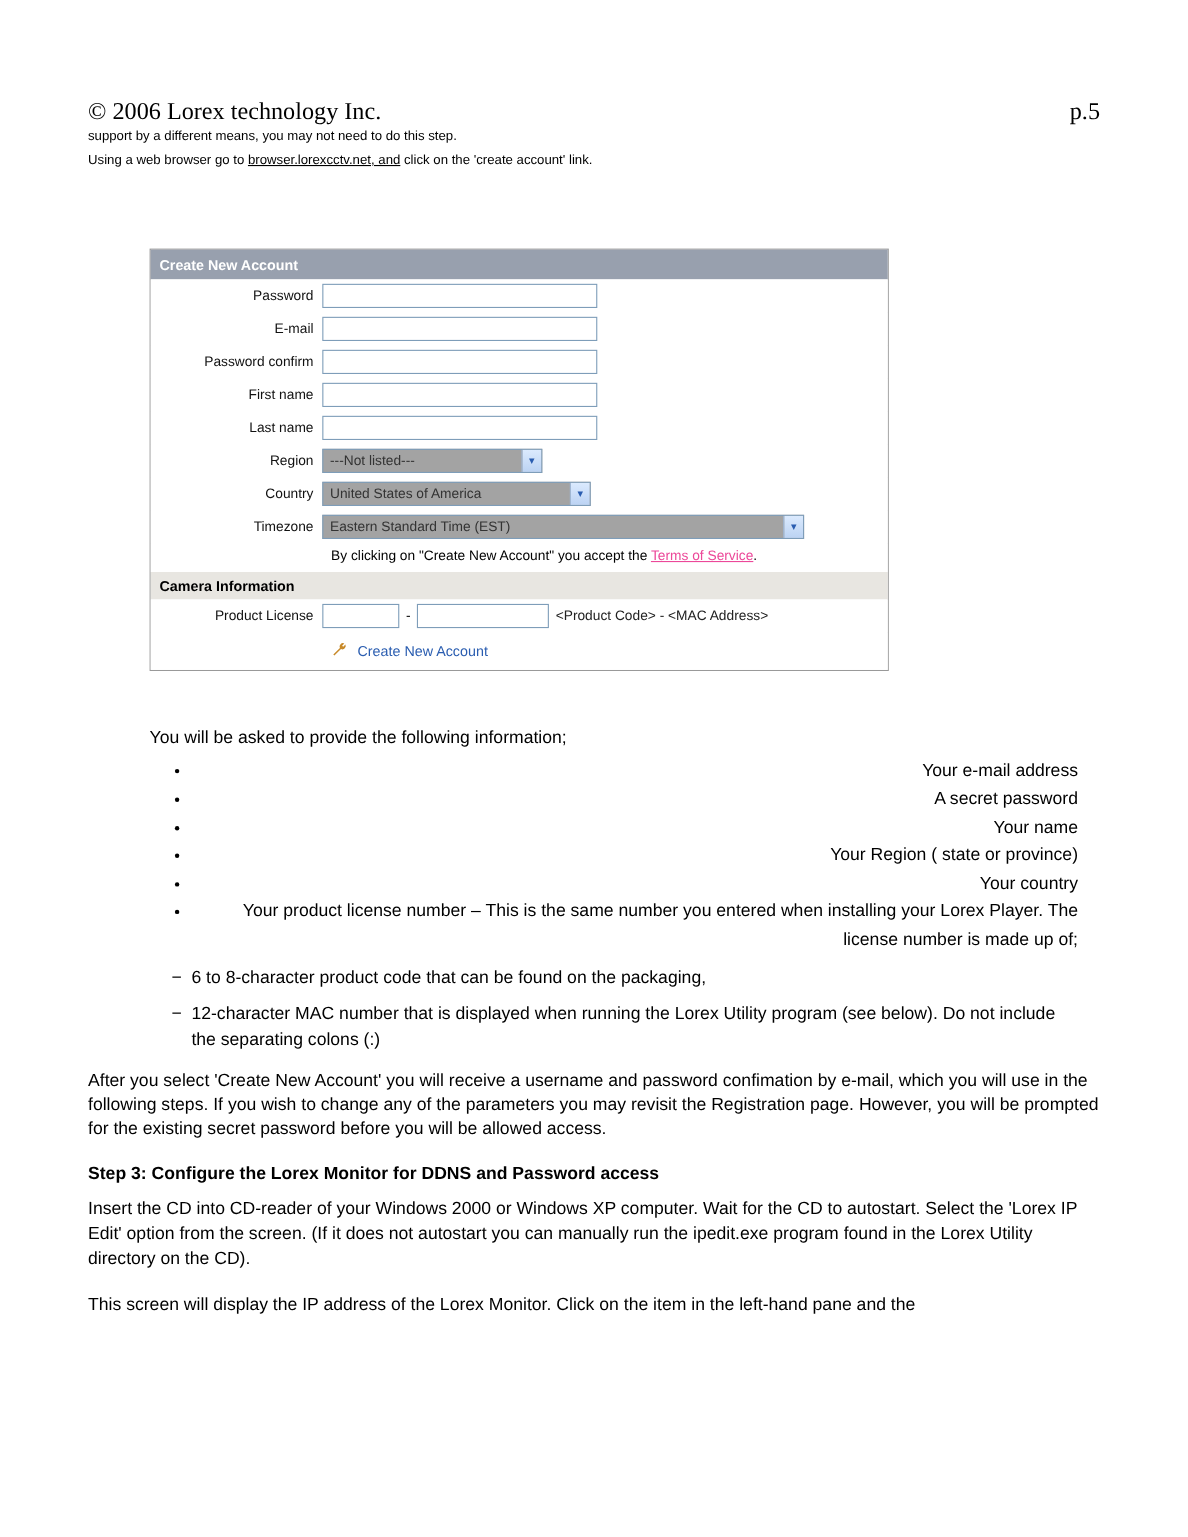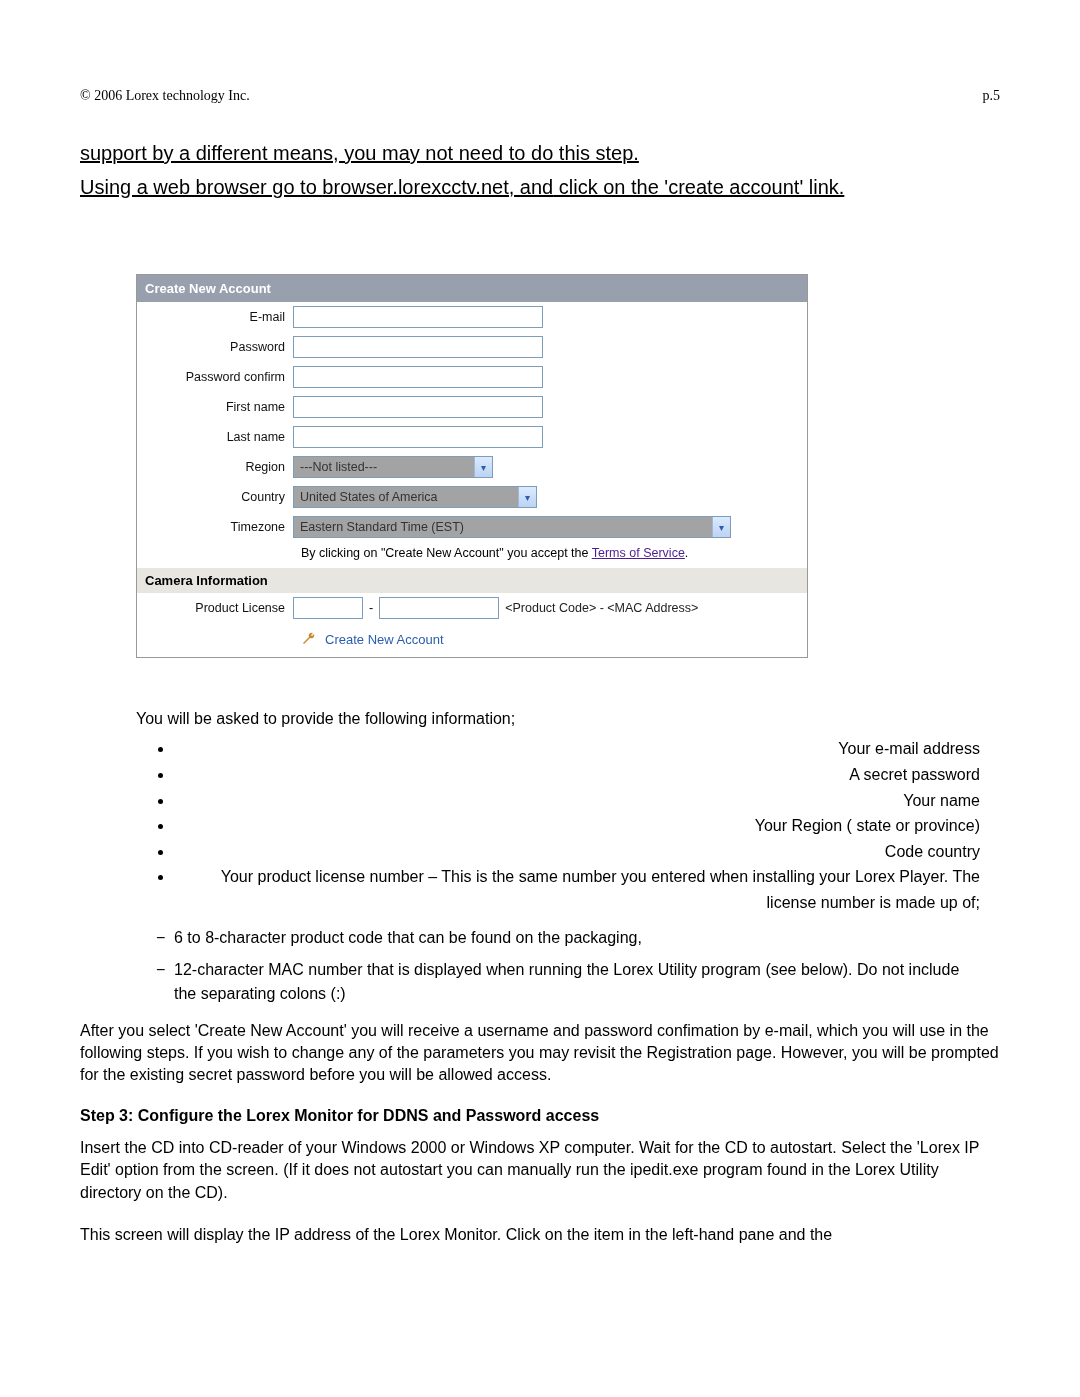--- a/index.html
+++ b/index.html
@@ -8,28 +8,26 @@
     font-family: Arial, Helvetica, sans-serif;
     font-size: 15px;
     color: #000;
     width: 1080px;
     padding: 88px 80px 60px 80px;
   }
   .header-row {
     display: flex;
     justify-content: space-between;
     font-family: "Times New Roman", Times, serif;
-    font-size: 14px;
-    margin-bottom: 34px;
+    font-size: 22px;
   }
   .intro p {
-    font-size: 20px;
+    font-size: 12px;
     line-height: 1.5;
     margin-bottom: 4px;
-    text-decoration: underline;
   }
   .underlined { text-decoration: underline; }
   .form-block {
     margin: 72px 0 50px 56px;
     width: 672px;
     border: 1px solid #999;
     font-size: 12.5px;
     font-family: Arial, sans-serif;
   }
   .form-bar {
@@ -91,21 +89,21 @@
     align-items: center;
     justify-content: center;
     color: #2a5db0;
     font-size: 10px;
   }
   .tos-row {
     padding: 4px 6px 8px 164px;
     font-size: 12.5px;
     background: #fff;
   }
-  .tos-link { color: #4c1d95; text-decoration: underline; }
+  .tos-link { color: #ec4899; text-decoration: underline; }
   .short-input {
     border: 1px solid #7e9db9;
     height: 22px;
     width: 70px;
     padding: 2px;
   }
   .med-input {
     border: 1px solid #7e9db9;
     height: 22px;
     width: 120px;
@@ -148,27 +146,27 @@
   <p>support by a different means, you may not need to do this step.</p>
   <p>
     <span>Using a web browser go to </span><span class="underlined">browser.lorexcctv.net, and</span><span> click on the 'create account' link.</span>
   </p>
 </div>
 
 <div class="form-block">
   <div class="form-bar">Create New Account</div>
 
   <div class="form-row">
+    <div class="form-label">Password</div>
+    <div class="form-field">
+        <input class="text-input" style="">
+      </div>
+  </div>
+  <div class="form-row">
     <div class="form-label">E-mail</div>
-    <div class="form-field">
-        <input class="text-input" style="">
-      </div>
-  </div>
-  <div class="form-row">
-    <div class="form-label">Password</div>
     <div class="form-field">
         <input class="text-input" style="">
       </div>
   </div>
   <div class="form-row">
     <div class="form-label">Password confirm</div>
     <div class="form-field">
         <input class="text-input" style="">
       </div>
   </div>
@@ -237,21 +235,21 @@
   </div>
 </div>
 
 <div class="body-text">
   <p>You will be asked to provide the following information;</p>
   <ul class="bullets">
     <li>Your e-mail address</li>
     <li>A secret password</li>
     <li>Your name</li>
     <li>Your Region ( state or province)</li>
-    <li>Code  country</li>
+    <li>Your  country</li>
     <li>Your product license number – This is the same number you entered when installing your Lorex Player. The license number is made up of;</li>
   </ul>
   <ul class="dashes">
     <li>6 to 8-character product code that can be found on the packaging,</li>
     <li>12-character MAC number that is displayed when running the Lorex Utility program (see below). Do not include the separating colons (:)</li>
   </ul>
 </div>
 
 <p class="full-para">After you select 'Create New Account' you will receive a username and password confimation by e-mail, which you will use in the following steps.  If you wish to change any of the parameters you may revisit the Registration page.  However, you will be prompted for the existing secret password before you will be allowed access.</p>
 

